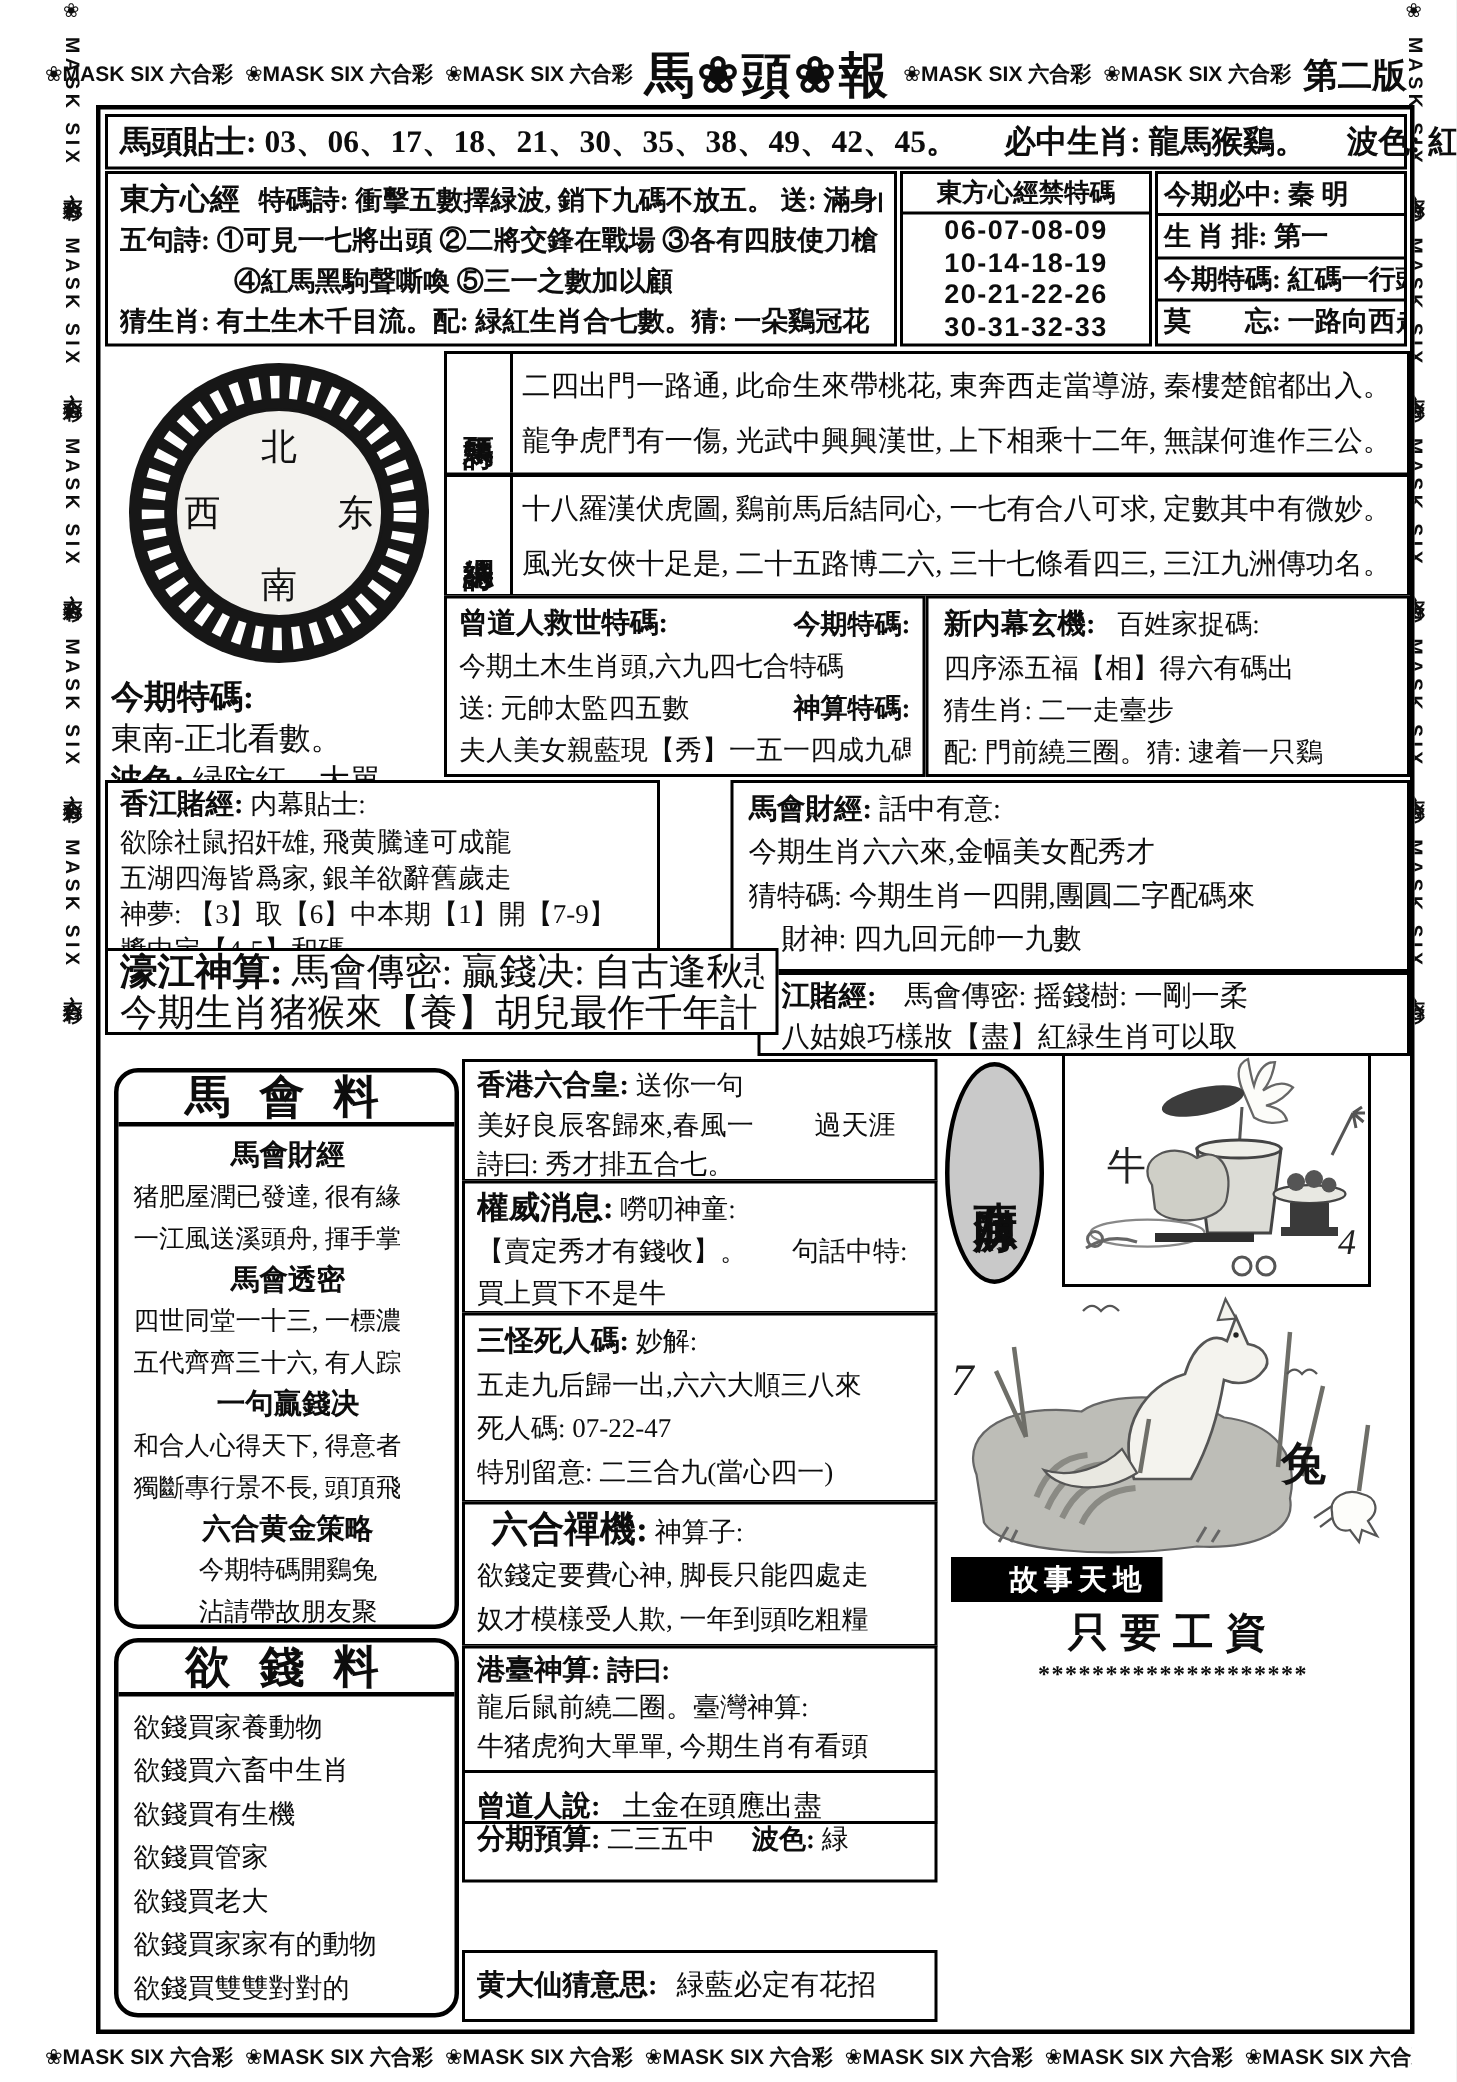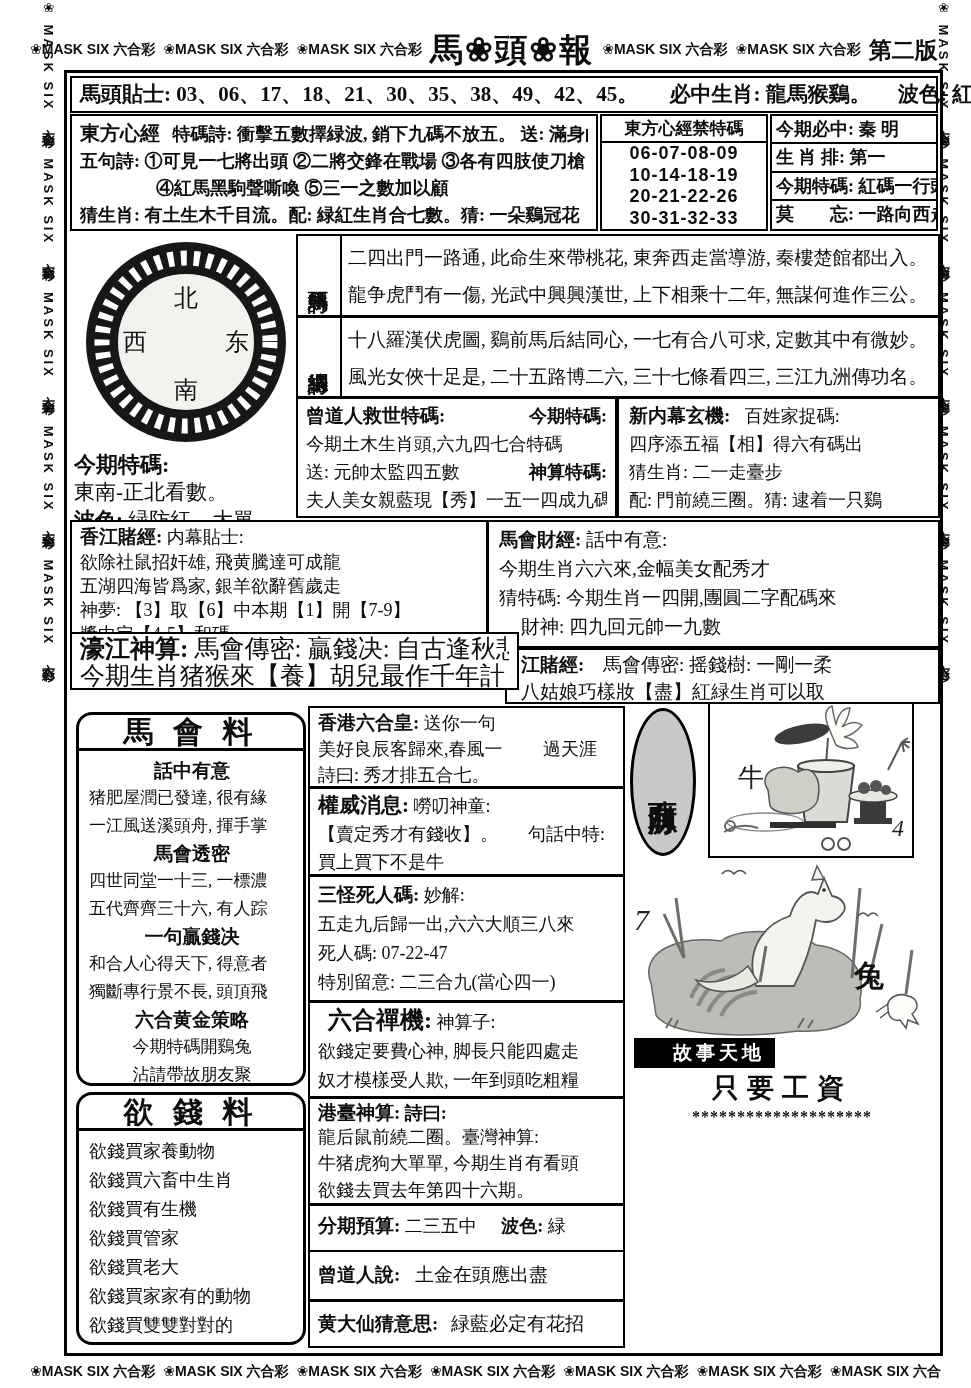--- a/index.html
+++ b/index.html
@@ -168,21 +168,21 @@
   <div class="box" style="left:617px;top:397px;width:323px;height:121px;padding:3px 10px;font-size:18px;">
     <div class="ln" style="line-height:28px;">
       <span class="ttl" style="font-size:19px;">新内幕玄機:</span>
       <span style="margin-left:10px;">百姓家捉碼:</span>
     </div>
     <div class="ln" style="line-height:28px;">四序添五福【相】得六有碼出</div>
     <div class="ln" style="line-height:28px;">猜生肖: 二一走臺步</div>
     <div class="ln" style="line-height:28px;">配: 門前繞三圈。猜: 逮着一只鷄</div>
   </div>
 
-  <div class="box" style="left:70px;top:520px;width:418px;height:128px;padding:2px 8px;font-size:18px;">
+  <div class="box" style="left:70px;top:520px;width:370px;height:128px;padding:2px 8px;font-size:18px;">
     <div class="ln" style="line-height:25px;">
       <span class="ttl" style="font-size:19px;">香江賭經:</span>
       <span>内幕貼士:</span>
     </div>
     <div class="ln" style="line-height:24px;">欲除社鼠招奸雄, 飛黄騰達可成龍</div>
     <div class="ln" style="line-height:24px;">五湖四海皆爲家, 銀羊欲辭舊歲走</div>
     <div class="ln" style="line-height:24px;">神夢: 【3】取【6】中本期【1】開【7-9】</div>
     <div class="ln" style="line-height:24px;">獎中定【4-5】和碼。</div>
   </div>
 
@@ -208,21 +208,21 @@
     <div class="ln" style="line-height:27px;">
       <span class="ttl">濠江神算:</span>
       <span>馬會傳密: 贏錢决: 自古逢秋悲寂寞</span>
     </div>
     <div class="ln" style="line-height:27px;">今期生肖猪猴來【養】胡兒最作千年計</div>
   </div>
 
   <div class="box round" style="left:76px;top:712px;width:230px;height:374px;">
     <div class="hd">馬 會 料</div>
     <div class="bd">
-      <div class="shead">話中有意</div>
+      <div class="shead">馬會財經</div>
       <div class="sline">猪肥屋潤已發達, 很有緣</div>
       <div class="sline">一江風送溪頭舟, 揮手掌</div>
       <div class="shead">馬會透密</div>
       <div class="sline">四世同堂一十三, 一標濃</div>
       <div class="sline">五代齊齊三十六, 有人踪</div>
       <div class="shead">一句贏錢决</div>
       <div class="sline">和合人心得天下, 得意者</div>
       <div class="sline">獨斷專行景不長, 頭頂飛</div>
       <div class="shead">六合黄金策略</div>
       <div class="sline center">今期特碼開鷄兔</div>
@@ -300,21 +300,21 @@
 
   <div class="box" style="left:308px;top:1204px;width:317px;height:51px;padding:0 8px;font-size:18px;">
     <div class="ln" style="line-height:40px;">
       <span class="ttl" style="font-size:19px;">分期預算:</span>
       <span>二三五中</span>
       <span class="ttl" style="margin-left:20px;">波色:</span>
       <span>緑</span>
     </div>
   </div>
 
-  <div class="box" style="left:308px;top:1250px;width:317px;height:51px;padding:0 8px;font-size:19px;">
+  <div class="box" style="left:308px;top:1180px;width:317px;height:36px;padding:0 8px;font-size:19px;">
     <div class="ln" style="line-height:45px;">
       <span class="ttl">曾道人說:</span>
       <span style="margin-left:10px;">土金在頭應出盡</span>
     </div>
   </div>
 
   <div class="box" style="left:308px;top:1300px;width:317px;height:48px;padding:0 8px;font-size:19px;">
     <div class="ln" style="line-height:43px;">
       <span class="ttl">黄大仙猜意思:</span>
       <span style="margin-left:8px;">緑藍必定有花招</span>

